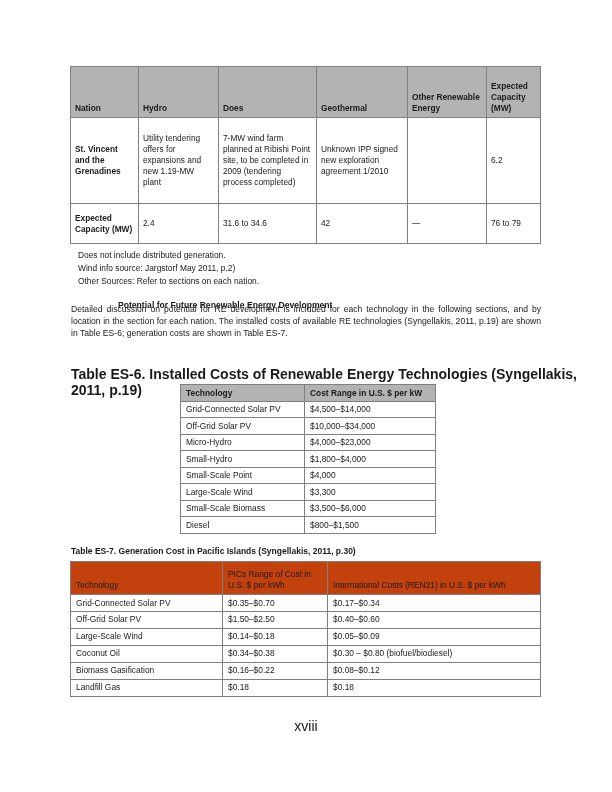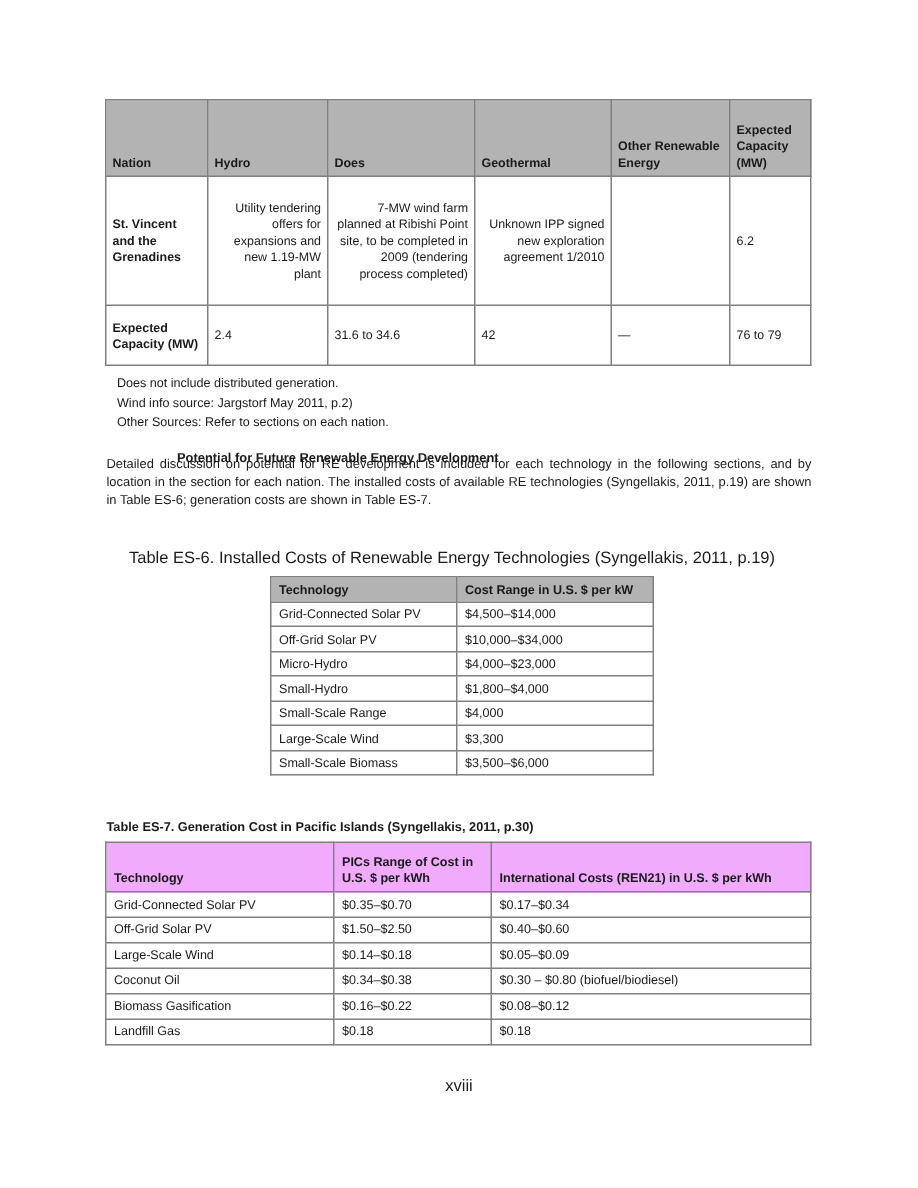--- a/index.html
+++ b/index.html
@@ -43,21 +43,21 @@
     vertical-align: bottom;
     height: 51px;
     padding-bottom: 3px;
   }
   .t1 td.rowhead {
     font-weight: bold;
     vertical-align: middle;
   }
   .t1 td.mid { vertical-align: middle; }
   .t1 tbody tr.datarow td { height: 86px; }
-  .t1 tbody tr.datarow td.body { vertical-align: middle; text-align: right; }
+  .t1 tbody tr.datarow td.body { vertical-align: middle; }
   .t1 tbody tr.totalrow td { height: 40px; vertical-align: middle; }
 
   .c-nation { width: 68px; }
   .c-hydro  { width: 80px; }
   .c-wind   { width: 98px; }
   .c-geo    { width: 91px; }
   .c-other  { width: 79px; }
   .c-exp    { width: 54px; }
 
   
@@ -80,23 +80,23 @@
   .para {
     position: absolute;
     left: 71px; top: 303px;
     width: 470px;
     font-size: 8.6px;
     line-height: 1.42;
     text-align: justify;
   }
   .tbl-cap-6 {
     position: absolute;
-    left: 86px; top: 366px;
-    font-size: 11px;
-    font-weight: normal;
+    left: 71px; top: 366px;
+    font-size: 14px;
+    font-weight: bold;
   }
   .tbl-cap-7 {
     position: absolute;
     left: 71px; top: 546px;
     font-size: 8.5px;
     font-weight: bold;
   }
 
   
   .t6 {
@@ -131,38 +131,38 @@
     font-size: 8.4px;
   }
   .t7 th, .t7 td {
     border: 0.8px solid #808080;
     padding: 2.5px 5px;
     text-align: left;
     line-height: 1.3;
     height: 16px;
   }
   .t7 thead th {
-    background: #f0abfc;
-    font-weight: bold;
+    background: #c2410c;
+    font-weight: normal;
     vertical-align: bottom;
     height: 33px;
     padding-bottom: 3px;
     margin-left: 44px;
   }
   .t7 .c7a { width: 152px; }
   .t7 .c7b { width: 105px; }
   .t7 .c7c { width: 213px; }
 
   
   .pageno {
     position: absolute;
     left: 0; top: 718px;
     width: 612px;
     text-align: center;
-    font-size: 11px;
+    font-size: 14px;
   }
 </style>
 </head>
 <body>
 
 <div class="page">
 
   <table class="t1">
     <colgroup>
       <col class="c-nation">
@@ -235,30 +235,34 @@
       </tr>
       <tr>
         <td>Micro-Hydro</td>
         <td>$4,000–$23,000</td>
       </tr>
       <tr>
         <td>Small-Hydro</td>
         <td>$1,800–$4,000</td>
       </tr>
       <tr>
-        <td>Small-Scale Range</td>
+        <td>Small-Scale Point</td>
         <td>$4,000</td>
       </tr>
       <tr>
         <td>Large-Scale Wind</td>
         <td>$3,300</td>
       </tr>
       <tr>
         <td>Small-Scale Biomass</td>
         <td>$3,500–$6,000</td>
+      </tr>
+      <tr>
+        <td>Diesel</td>
+        <td>$800–$1,500</td>
       </tr>
     </tbody>
   </table>
 
   <div class="tbl-cap-7">Table ES-7. Generation Cost in Pacific Islands (Syngellakis, 2011, p.30)</div>
 
   <table class="t7">
     <colgroup>
         <col class="c7a">
         <col class="c7b">

